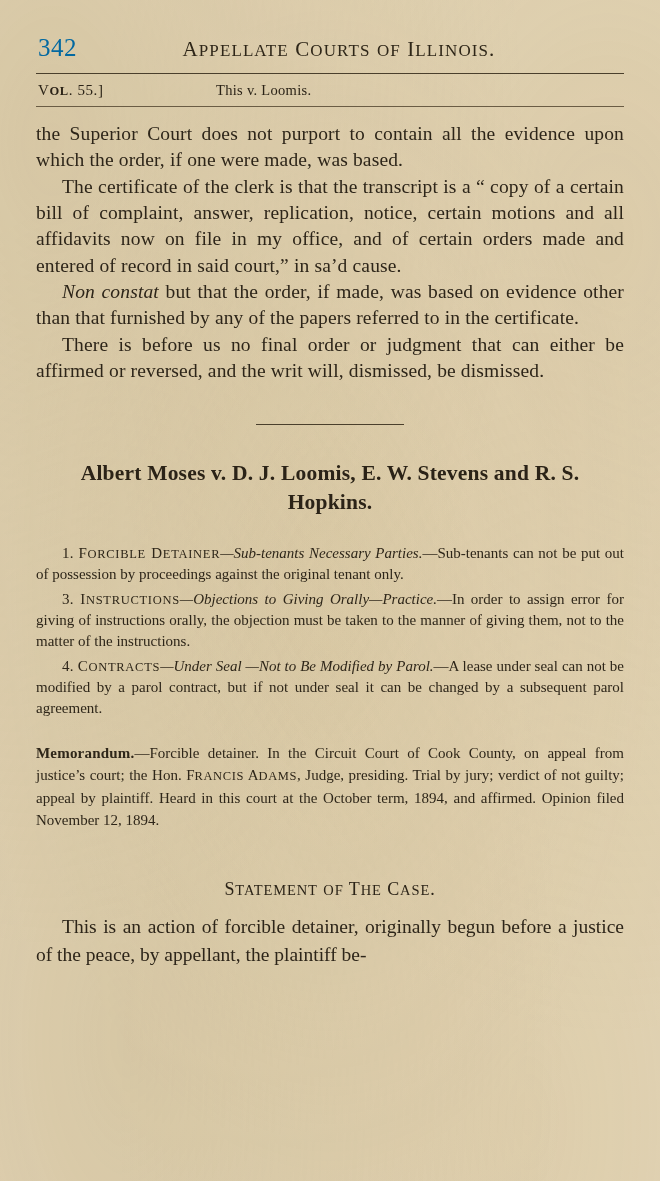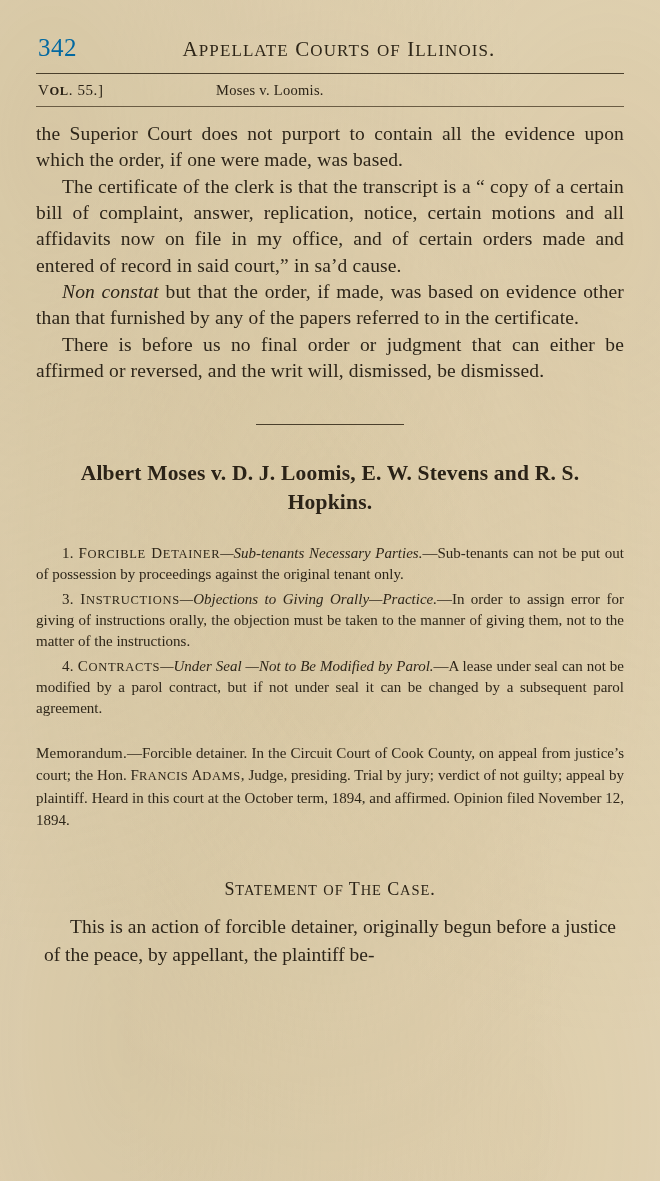--- a/index.html
+++ b/index.html
@@ -148,21 +148,21 @@
 
   
   .memorandum {
     margin-top: 22px;
     font-size: 15px;
     line-height: 1.5;
     text-align: justify;
     color: #2e2619;
   }
   .memorandum .lead {
-    font-weight: normal;
+    font-weight: bold;
     letter-spacing: 0.2px;
   }
   .memorandum .sc { font-size: 12.5px; letter-spacing: 0.6px; }
 
   
   .statement-head {
     text-align: center;
     margin-top: 47px;
     font-size: 18px;
     letter-spacing: 0.9px;
@@ -170,21 +170,21 @@
   }
   .statement-head .sc { font-size: 14.5px; }
 
   .statement-body {
     margin-top: 13px;
     font-size: 19.5px;
     line-height: 1.45;
     text-align: justify;
     color: #2d2519;
   }
-  .statement-body p { margin: 8px; text-indent: 26px; }
+  .statement-body p { margin: 0; text-indent: 26px; }
 
   .sc { text-transform: uppercase; }
 </style>
 </head>
 <body>
 
 <div class="paper-texture"></div>
 
 <div class="page">
 
@@ -195,21 +195,21 @@
       <span>C<span class="sc">ourts</span></span>
       <span class="sc" style="font-size:17px;">of</span>
       <span>I<span class="sc">llinois</span>.</span>
     </div>
   </div>
 
   <hr class="rule">
 
   <div class="vol-line">
     <div class="vol">V<span class="sc">ol</span>. 55.]</div>
-    <div class="case">Moses v. Loomis.</div>
+    <div class="case">This v. Loomis.</div>
   </div>
 
   <hr class="rule thin">
 
   <div class="body-text">
     <p>the Superior Court does not purport to contain all the evidence upon which the order, if one were made, was based.</p>
     <p>The certificate of the clerk is that the transcript is a “ copy of a certain bill of complaint, answer, replication, notice, certain motions and all affidavits now on file in my office, and of certain orders made and entered of record in said court,” in sa’d cause.</p>
     <p><span class="it">Non constat</span><span> but that the order, if made, was based on evidence other than that furnished by any of the papers referred to in the certificate.</span></p>
     <p>There is before us no final order or judgment that can either be affirmed or reversed, and the writ will, dismissed, be dismissed.</p>
   </div>

